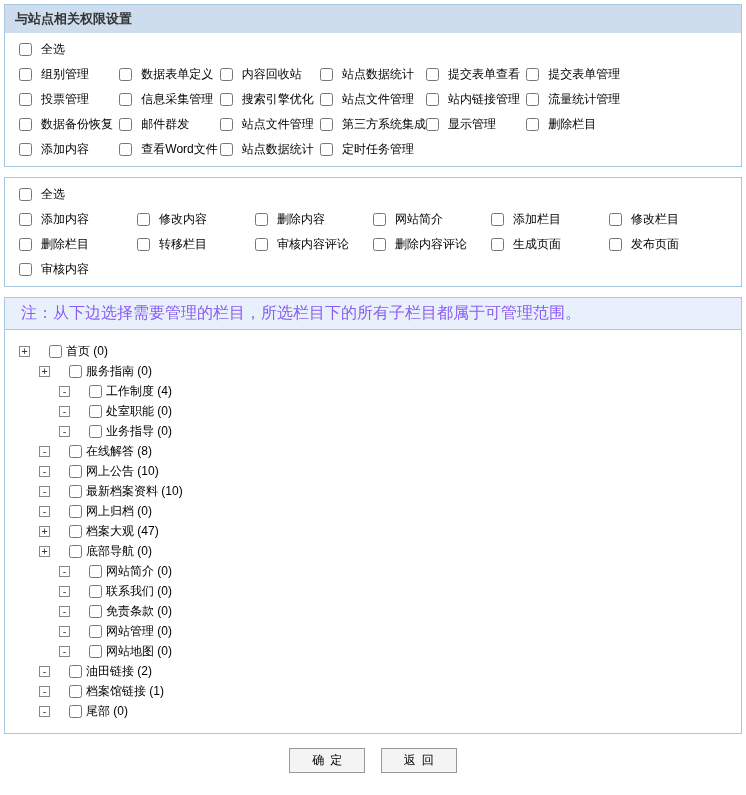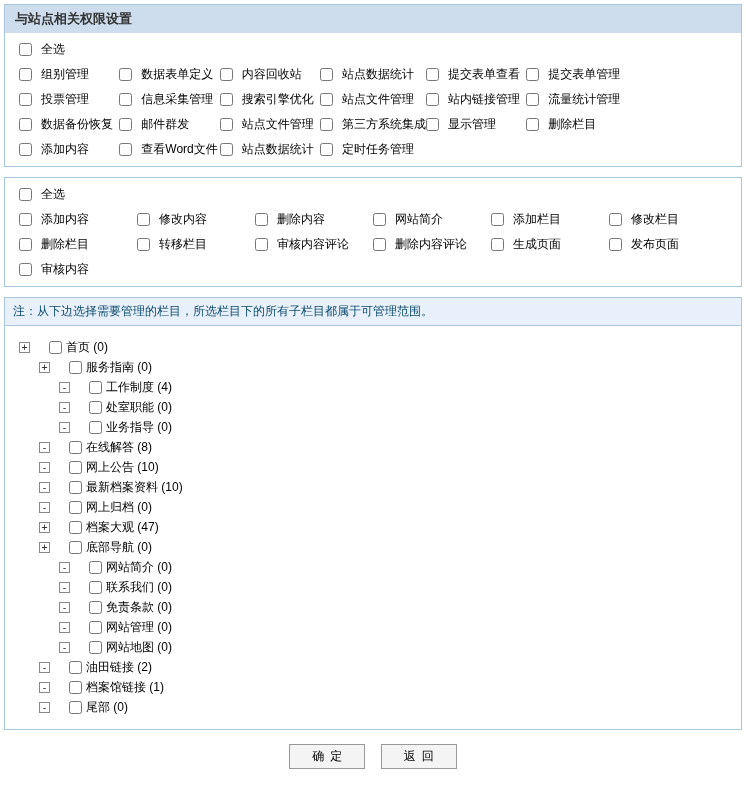--- a/index.html
+++ b/index.html
@@ -6,21 +6,21 @@
 body { font-family: "Microsoft YaHei", SimSun, Arial, sans-serif; font-size: 12px; color: #000; background: #fff; padding: 4px; width: 746px; }
 .panel { border: 1px solid #a8c8e0; margin-bottom: 10px; }
 .panel-header { background: #cdddee; padding: 5px 10px; font-size: 13px; font-weight: bold; color: #333; }
 .panel-body { padding: 8px 14px; }
 .all-row { margin-bottom: 8px; }
 .grid { display: grid; row-gap: 8px; }
 .grid-7 { grid-template-columns: repeat(7, 1fr); }
 .grid-6 { grid-template-columns: repeat(6, 1fr); }
 .item { display: flex; align-items: center; gap: 9px; white-space: nowrap; }
 input[type=checkbox] { width: 13px; height: 13px; margin: 0; }
-.note-bar { background: #e8f1fb; border: 1px solid #a8c8e0; border-bottom: none; padding: 5px 8px; color: #0c4a6e; font-size: 12px; }
+.note-bar { background: #e8f1fb; border: 1px solid #a8c8e0; border-bottom: none; padding: 5px 16px; color: #8b5cf6; font-size: 16px; }
 .tree-panel { border: 1px solid #a8c8e0; padding: 10px 10px 10px 14px; }
 .tree ul { list-style: none; padding-left: 20px; }
 .tree > ul { padding-left: 0; }
 .tree li { margin: 3px 0; }
 .node { display: flex; align-items: center; gap: 4px; }
 .tg { width: 11px; height: 11px; border: 1px solid #888; display: inline-flex; align-items: center; justify-content: center; font-size: 10px; line-height: 1; color: #333; background: #fff; cursor: pointer; font-family: monospace; }
 .dash { width: 11px; text-align: center; color: #888; font-family: monospace; }
 .btns { text-align: center; padding: 14px 0 6px; }
 .btn { border: 1px solid #999; background: #f4f4f4; padding: 3px 16px; font-size: 12px; cursor: pointer; letter-spacing: 6px; text-indent: 6px; }
 .btn + .btn { margin-left: 12px; }

